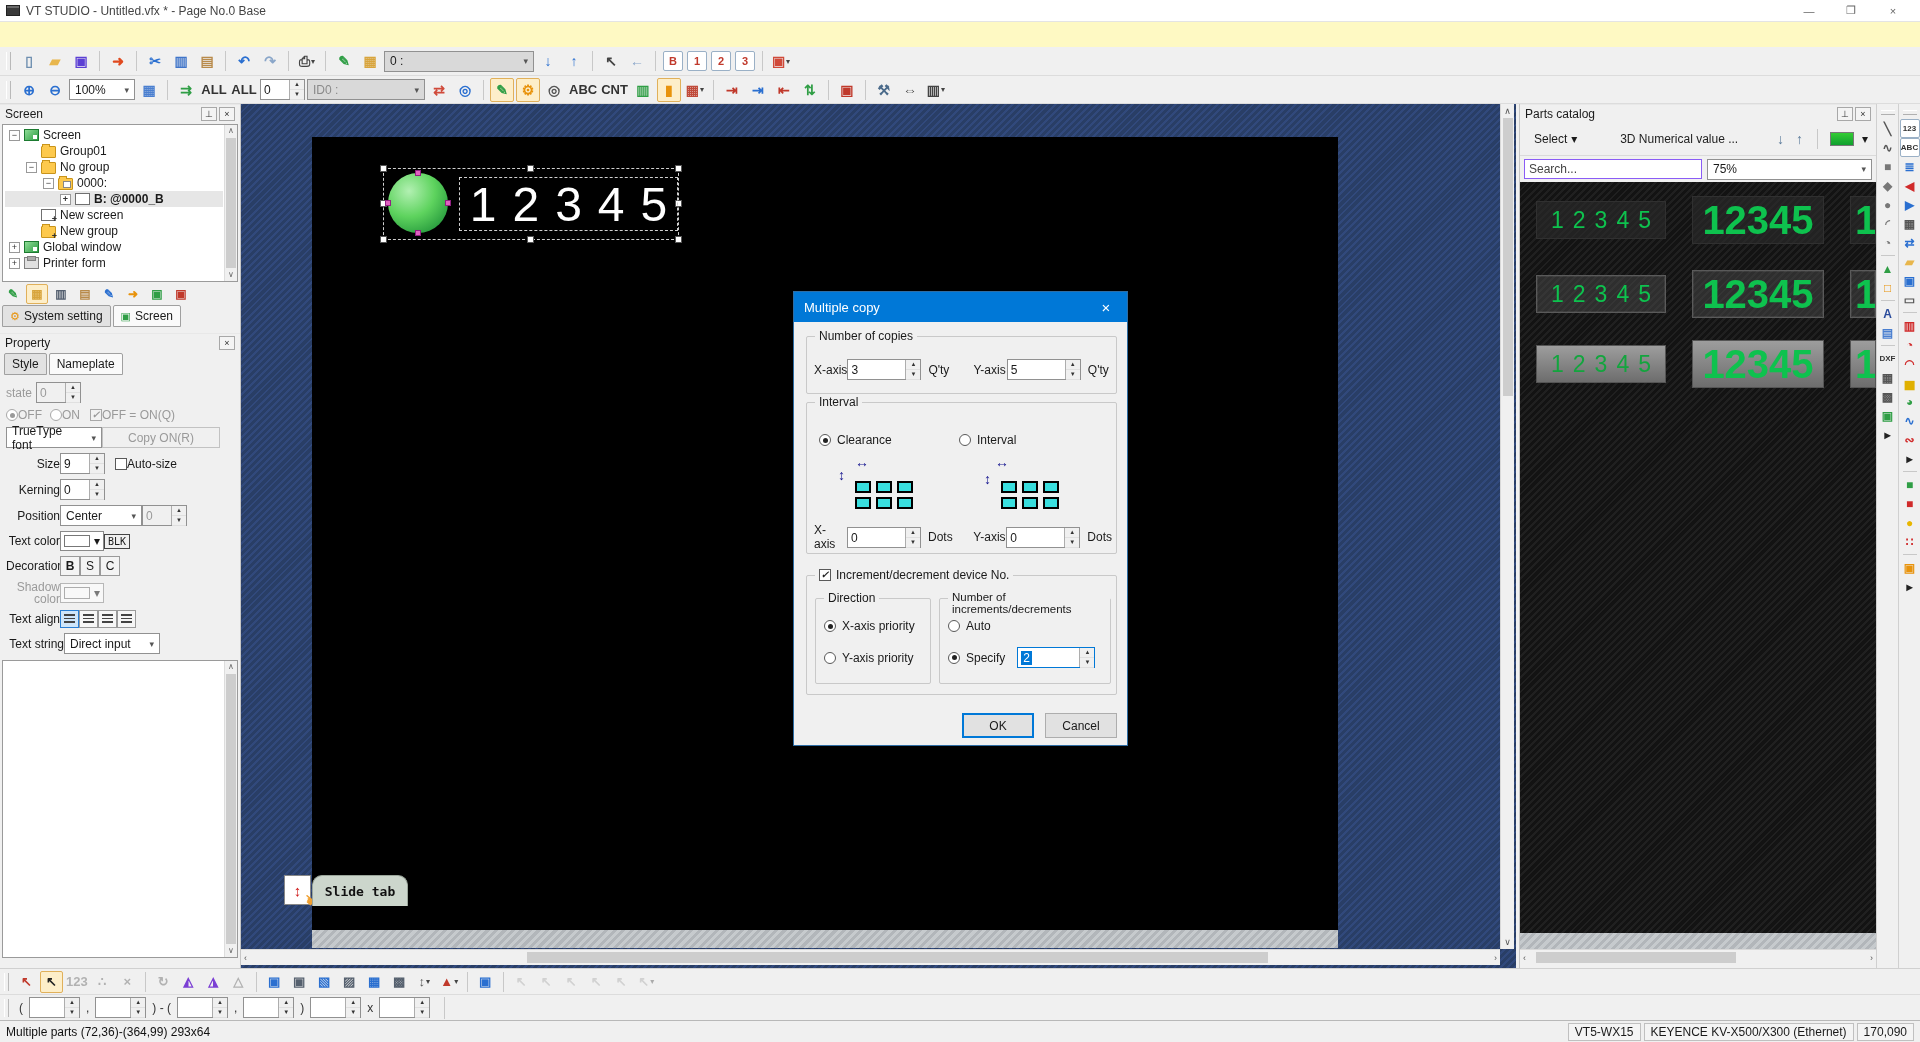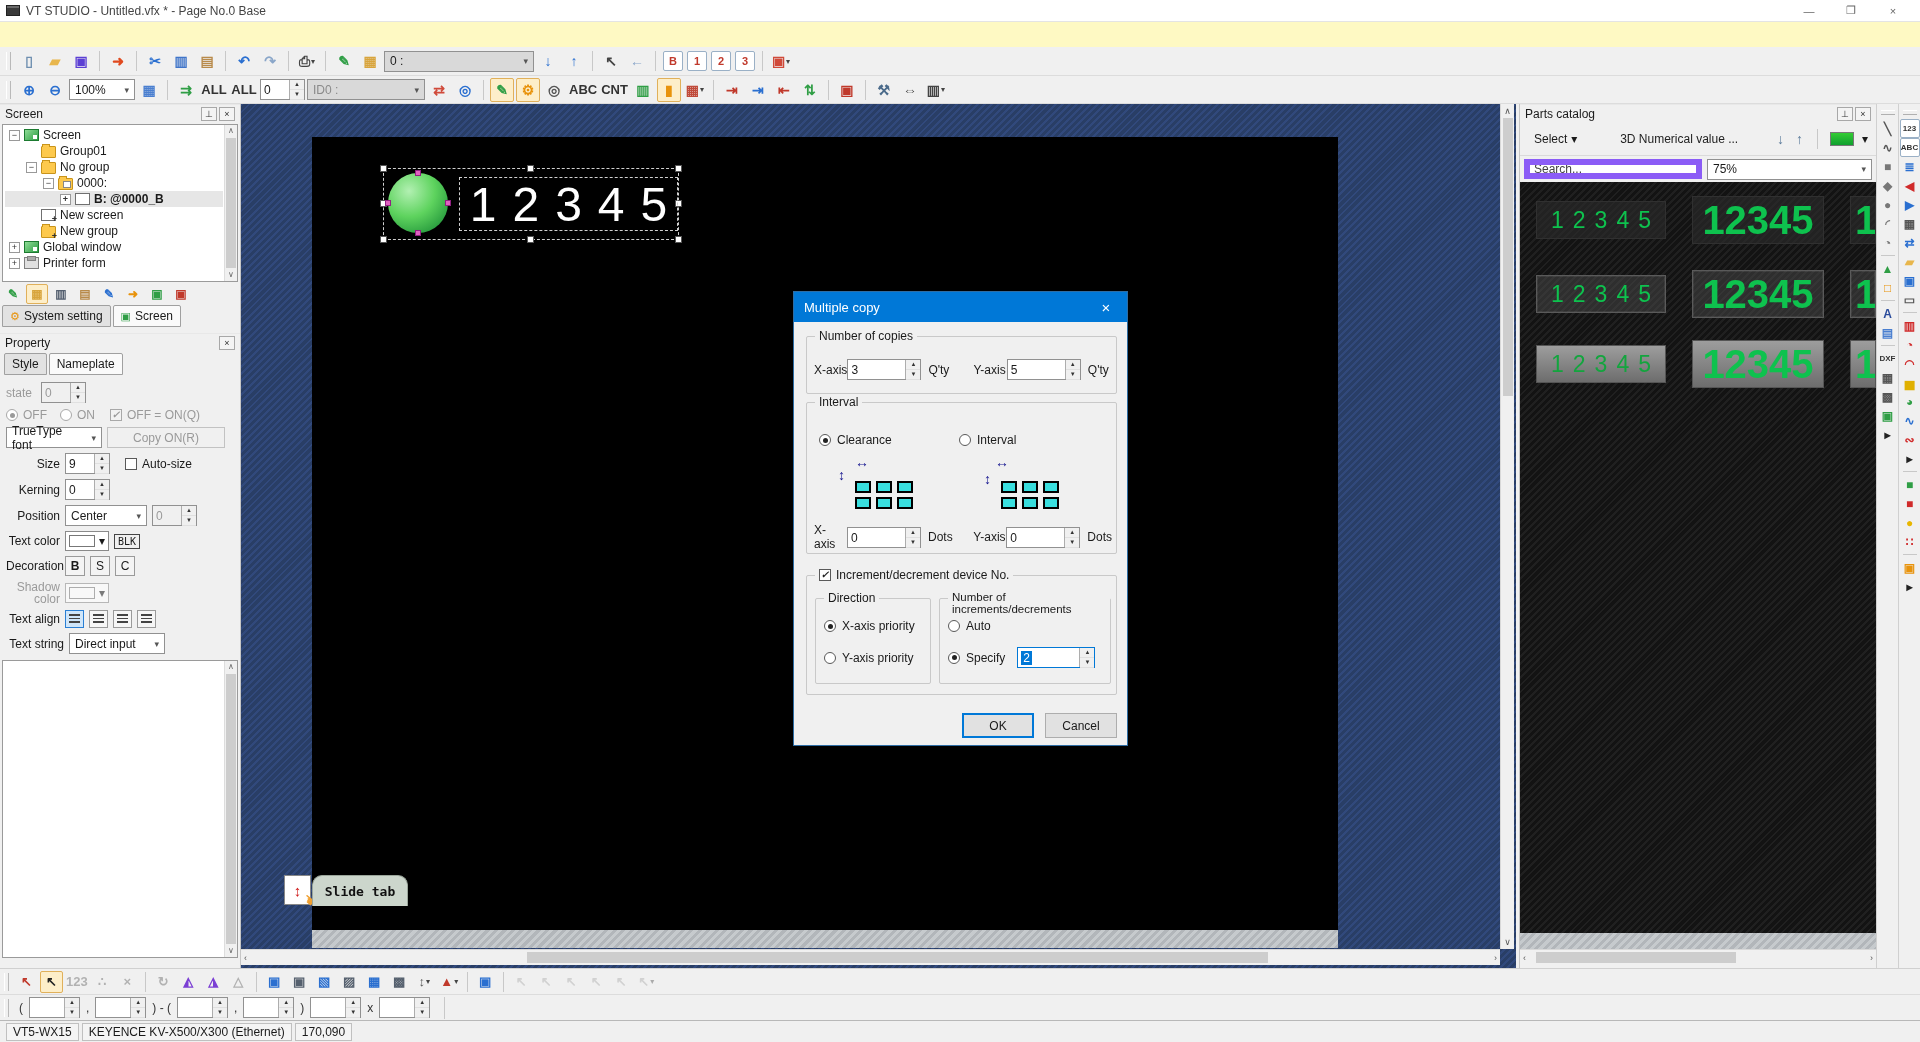--- a/index.html
+++ b/index.html
@@ -62,21 +62,21 @@
   .ptools{position:absolute;left:2px;top:180px;width:236px;height:20px;display:flex;align-items:center;gap:2px}
   .ptools .tbi{min-width:22px;height:20px;font-size:12px}
   .ptabs{position:absolute;left:2px;top:201px;display:flex;gap:2px}
   .ptab{display:flex;align-items:center;gap:4px;padding:3px 7px;border:1px solid #a0a0a0;background:#e2e2e2;border-radius:2px 2px 0 0;font-size:12px}
   .ptab.active{background:#fafafa}
   .ptab .tico{font-size:11px}
   
   .prop-title-wrap{position:absolute;left:0;top:229px;right:0}
   .proptabs{position:absolute;left:4px;top:249px;display:flex;gap:2px}
   .propbody{position:absolute;left:0;top:273px;right:0}
-  .prow{display:flex;align-items:center;gap:5px;margin:5px 6px;font-size:12px}
+  .prow{display:flex;align-items:center;margin:5px 6px;font-size:12px}
   .plab{width:54px;text-align:right;flex:none}
   .dtext{color:#9a9a9a}
   .radio{width:12px;height:12px;border:1px solid #595959;border-radius:50%;background:#fff;position:relative;flex:none}
   .radio.on::after{content:"";position:absolute;inset:2.5px;border-radius:50%;background:#222}
   .radio.dis{border-color:#a8a8a8}.radio.dis.on::after{background:#9a9a9a}
   .check{width:12px;height:12px;border:1px solid #595959;background:#fff;flex:none;font-size:10px;line-height:10px;text-align:center;color:#222;font-weight:bold}
   .check.dis{border-color:#a8a8a8;color:#9a9a9a;background:#f2f2f2}
   .sbtn{height:21px;border:1px solid #9a9a9a;background:#f0f0f0;padding:0 8px;font-size:12px;display:inline-flex;align-items:center}
   .sbtn.dis{color:#9a9a9a;border-color:#c2c2c2}
   .albtn{width:19px;height:18px;border:1px solid #9a9a9a;background:#f6f6f6;display:flex;align-items:center;justify-content:center}
@@ -131,21 +131,21 @@
   .hl{background:#0078d7;color:#fff;padding:0 2px}
   .focusspin{border-color:#0078d7}
   
   #rightdock{position:absolute;left:1519px;top:0;width:357px;bottom:0;background:#f0f0f0;border-left:1px solid #c6c6c6}
   .pc-head{position:absolute;left:0;top:19px;right:0;height:33px;display:flex;align-items:center;padding:0 8px;gap:8px;border-bottom:1px solid #dadada}
   .pc-sel{display:flex;align-items:flex-end;gap:4px;padding:2px 6px}
   .pc-cat{flex:1;text-align:center;color:#222}
   .pc-arr{font-weight:bold;color:#5a7a9a;font-size:14px;padding:0 2px}
   .pc-swatch{width:24px;height:14px;border:1px solid #777;background:linear-gradient(#33cc33,#0f9f2f)}
   .pc-search{position:absolute;left:0;top:52px;right:0;height:26px;display:flex;align-items:center;gap:5px;padding:0 4px}
-  .pc-search input{width:178px;height:20px;border:6px solid #8b5cf6;font-size:12px;padding:0 4px;font-family:"Liberation Sans",sans-serif}
+  .pc-search input{width:178px;height:20px;border:1px solid #8b5cf6;font-size:12px;padding:0 4px;font-family:"Liberation Sans",sans-serif}
   .pc-search input::placeholder{color:#444}
   .pc-content{position:absolute;left:0;top:78px;right:0;height:751px;overflow:hidden;
               background:repeating-linear-gradient(135deg,#202020 0 2px,#131313 2px 5px)}
   .cat-row{display:flex;align-items:center;gap:26px;padding-left:16px}
   .cat-row:nth-child(1){margin-top:14px}.cat-row:nth-child(2){margin-top:26px}.cat-row:nth-child(3){margin-top:22px}
   .disp{display:flex;align-items:center;justify-content:center;color:#0ec24e;flex:none}
   .disp.small{width:130px;height:38px;font-size:23px;letter-spacing:9px;padding-left:9px}
   .disp.large{width:132px;height:48px;font-size:40px;font-weight:bold}
   .disp.partial{width:26px;height:48px;font-size:40px;font-weight:bold;overflow:hidden;justify-content:flex-start;padding-left:4px}
   .r1{background:rgba(45,45,45,.6);border:1px solid #303030}
@@ -1091,17 +1091,18 @@
         <span class="val"></span>
         <span class="sb">
           <b>▲</b>
           <b>▼</b>
         </span>
       </span>
     <span class="cbar-sep"></span>
   </div>
 
   <div class="statusbar">
+    <span class="st-left">Multiple parts (72,36)-(364,99) 293x64</span>
     <span class="stbox">VT5-WX15</span>
     <span class="stbox">KEYENCE KV-X500/X300 (Ethernet)</span>
     <span class="stbox">170,090</span>
   </div>
 </div>
 
 </body></html>

